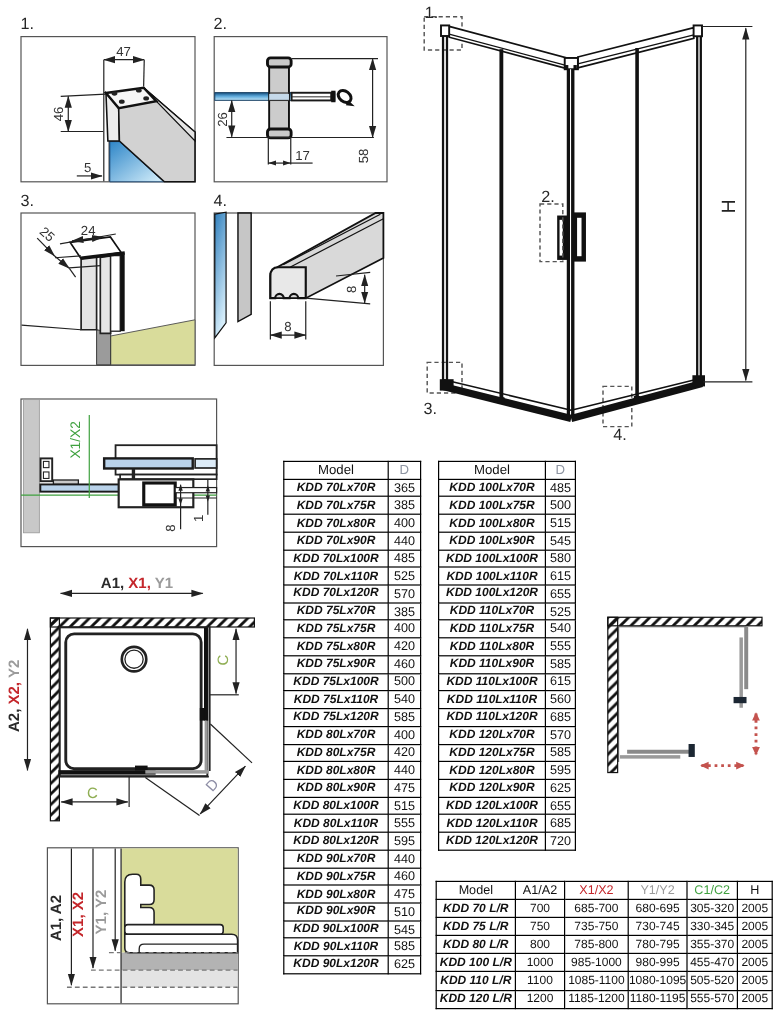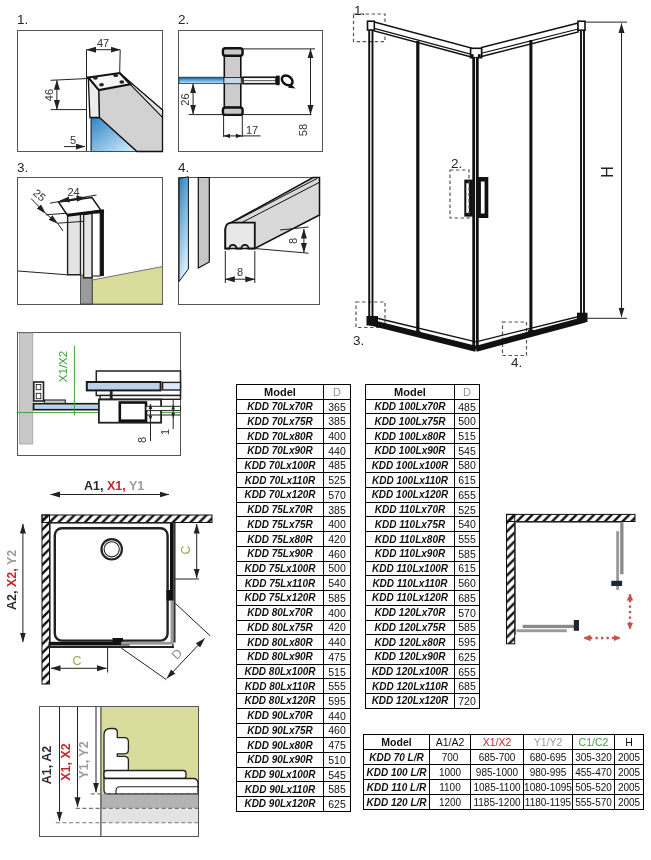--- a/index.html
+++ b/index.html
@@ -2,21 +2,21 @@
 <html><head><meta charset="utf-8">
 <style>
 *{margin:0;padding:0;box-sizing:border-box}
 html,body{width:651px;height:860px;background:#fff;overflow:hidden}
 body{position:relative;font-family:"Liberation Sans",sans-serif}
 #dw{position:absolute;left:0;top:0}
 table{border-collapse:collapse;position:absolute;table-layout:fixed;background:#fff}
 td{border:1px solid #000;overflow:hidden;white-space:nowrap;text-align:center;vertical-align:middle;padding:0;font-size:10.5px;color:#111}
 .m{font-weight:bold;font-style:italic;font-size:10px}
 .hd td{font-size:11px}
-.mc{font-weight:bold}
+.mc{font-weight:normal}
 .dh{color:#8e95a2}
 .red{color:#c4262b}
 .gry{color:#9b9b9b}
 .grn{color:#3fa13f}
 #t1{left:236px;top:384px;width:115px}
 #t1 td{height:14.72px}
 #t1 td:first-child{width:87px}
 #t2{left:365px;top:384px;width:115px}
 #t2 td{height:14.72px}
 #t2 td:first-child{width:89px}
@@ -561,20 +561,36 @@
       </tr>
 <tr>
         <td class="m">KDD 70 L/R</td>
         <td>700</td>
         <td>685-700</td>
         <td>680-695</td>
         <td>305-320</td>
         <td>2005</td>
       </tr>
 <tr>
+        <td class="m">KDD 75 L/R</td>
+        <td>750</td>
+        <td>735-750</td>
+        <td>730-745</td>
+        <td>330-345</td>
+        <td>2005</td>
+      </tr>
+<tr>
+        <td class="m">KDD 80 L/R</td>
+        <td>800</td>
+        <td>785-800</td>
+        <td>780-795</td>
+        <td>355-370</td>
+        <td>2005</td>
+      </tr>
+<tr>
         <td class="m">KDD 100 L/R</td>
         <td>1000</td>
         <td>985-1000</td>
         <td>980-995</td>
         <td>455-470</td>
         <td>2005</td>
       </tr>
 <tr>
         <td class="m">KDD 110 L/R</td>
         <td>1100</td>

